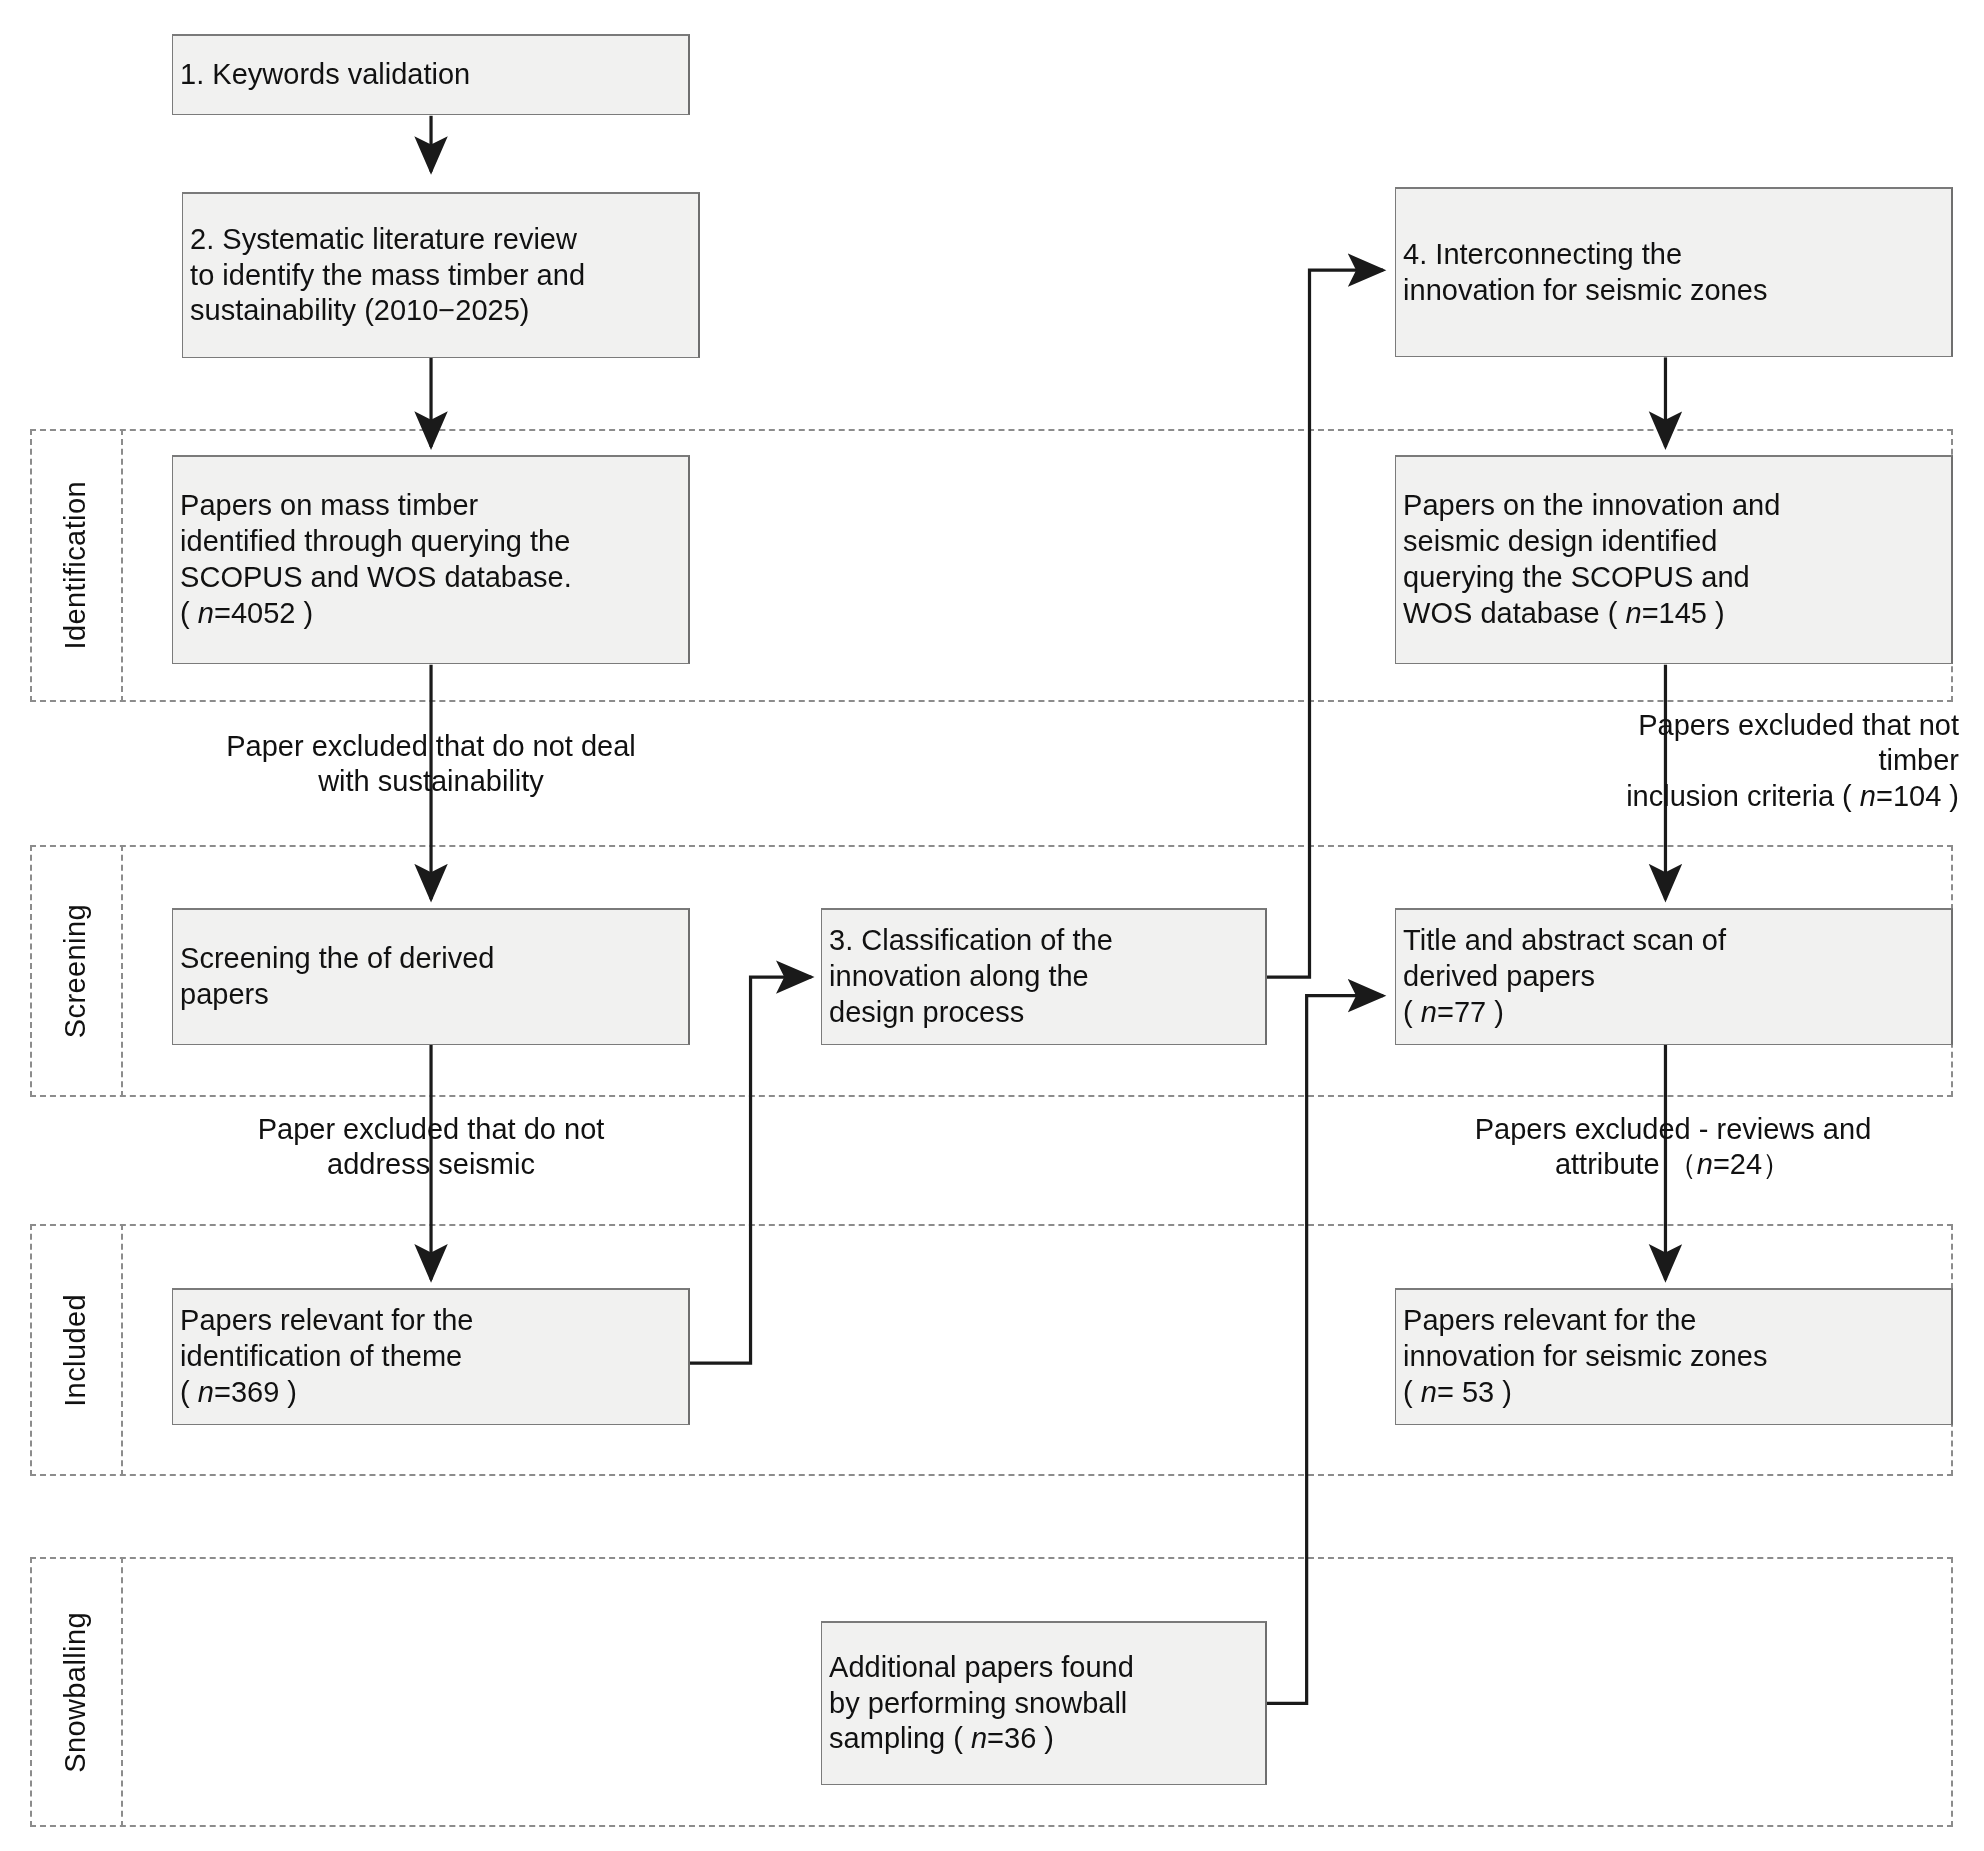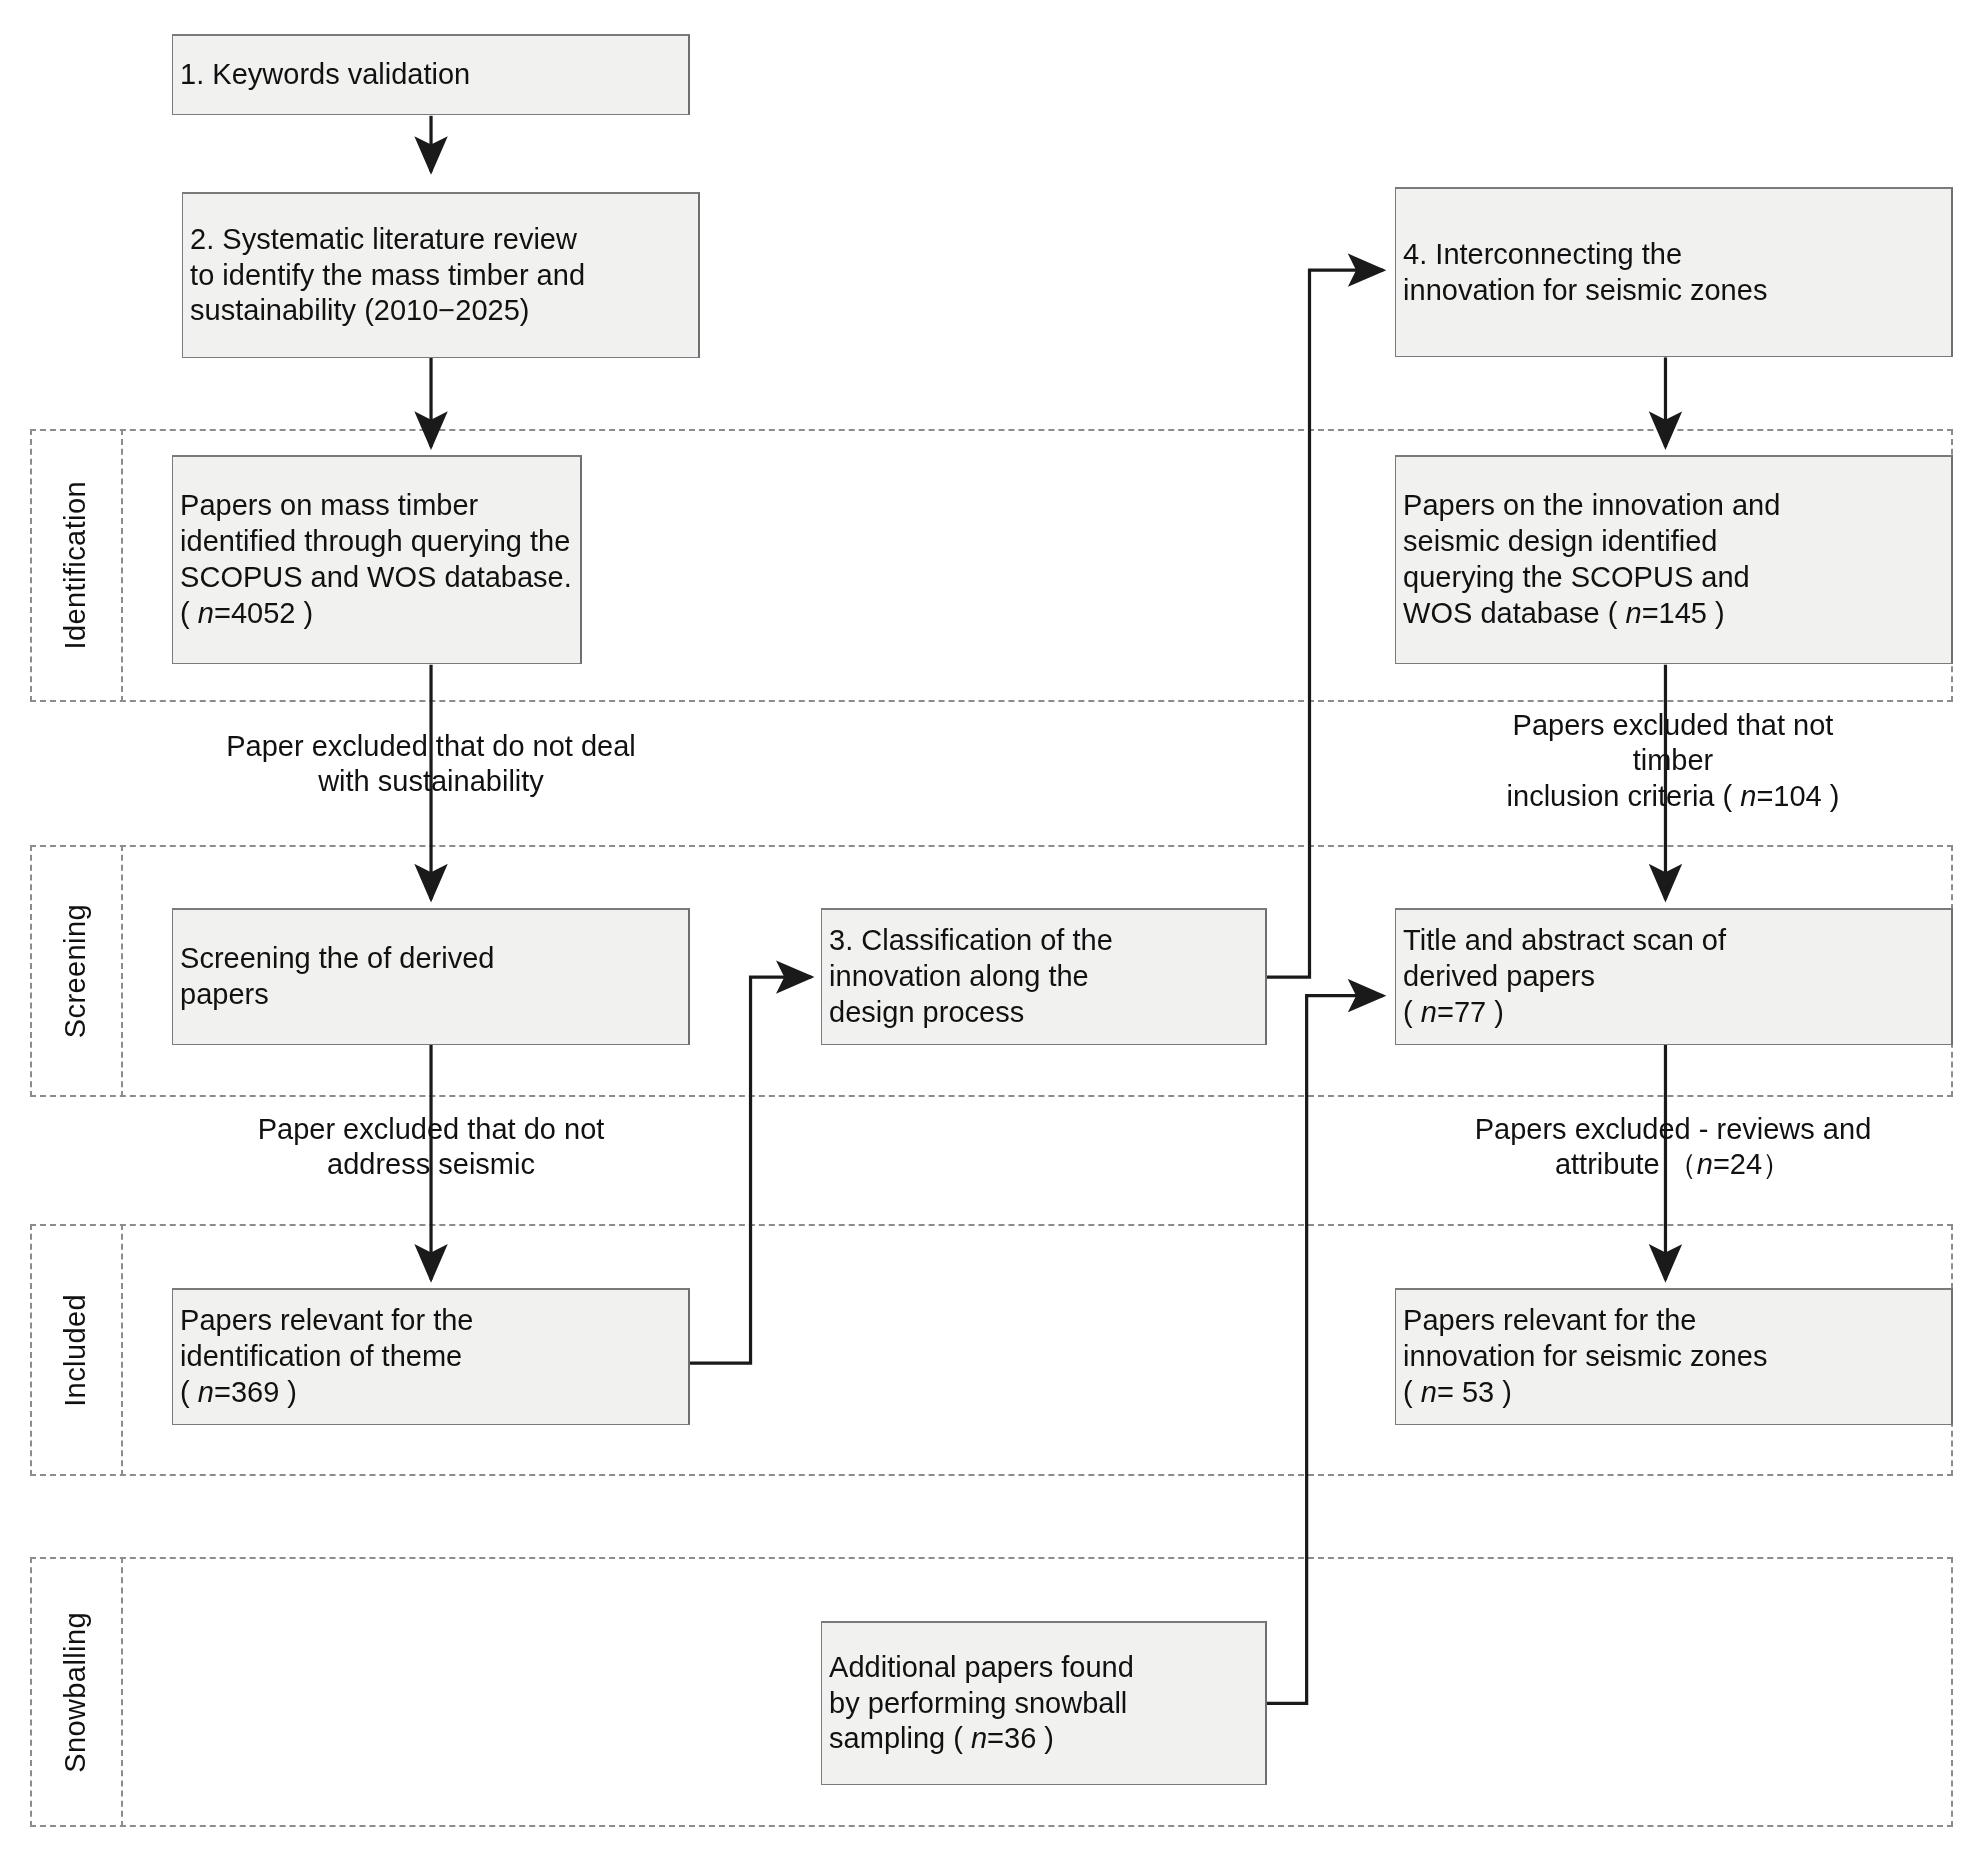--- a/index.html
+++ b/index.html
@@ -141,21 +141,21 @@
   </div>
 
   <div class="node" style="left:164px; top:192px; width:518px; height:166px;margin-left:18px;">
     <div class="inner">
       <div>2. Systematic literature review</div>
       <div>to identify the mass timber and</div>
       <div>sustainability (2010−2025)</div>
     </div>
   </div>
 
-  <div class="node" style="left:172px; top:455px; width:410px; height:209px;">
+  <div class="node" style="left:172px; top:455px; width:518px; height:209px;">
     <div class="inner">
       <div>Papers on mass timber</div>
       <div>identified through querying the</div>
       <div>SCOPUS and WOS database.</div>
       <div><span>( </span><i>n</i><span>=4052</span><span> )</span></div>
     </div>
   </div>
 
   <div class="node" style="left:172px; top:908px; width:518px; height:137px;">
     <div class="inner">
@@ -218,21 +218,21 @@
       <div>innovation for seismic zones</div>
       <div><span>( </span><i>n</i><span>= 53</span><span> )</span></div>
     </div>
   </div>
 
   <div class="caption" style="left:154px; top:729px; width:554px;">
     <div>Paper excluded that do not deal</div>
     <div>with sustainability</div>
   </div>
 
-  <div class="caption" style="left:1387px; top:708px; width:572px;">
+  <div class="caption" style="left:1387px; top:708px; width:572px;text-align:right;">
     <div>Papers excluded that not</div>
     <div>timber</div>
     <div><span>inclusion criteria ( </span><i>n</i><span>=104</span><span> )</span></div>
   </div>
 
   <div class="caption" style="left:154px; top:1112px; width:554px;">
     <div>Paper excluded that do not</div>
     <div>address seismic</div>
   </div>
 

